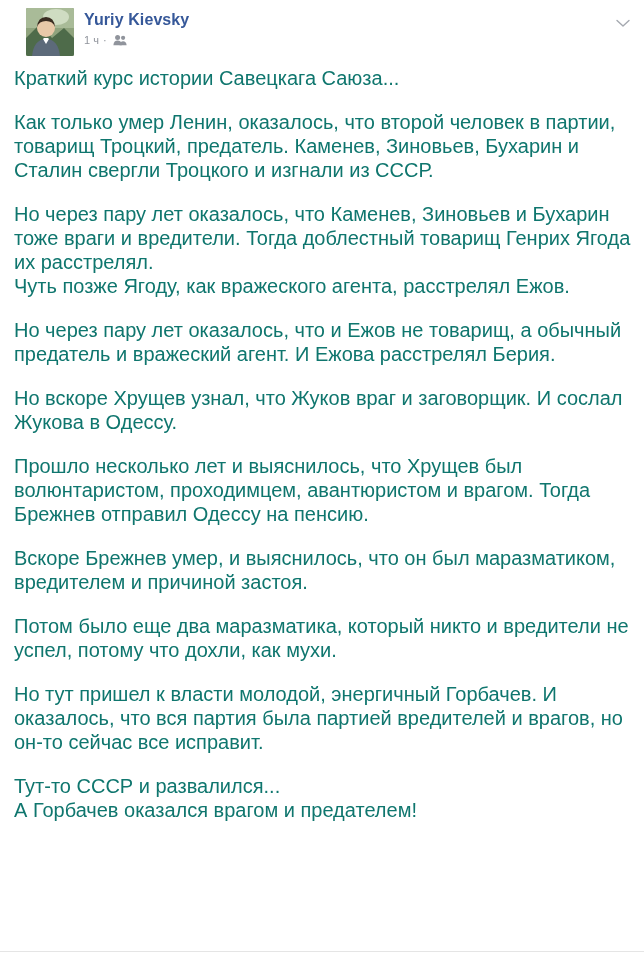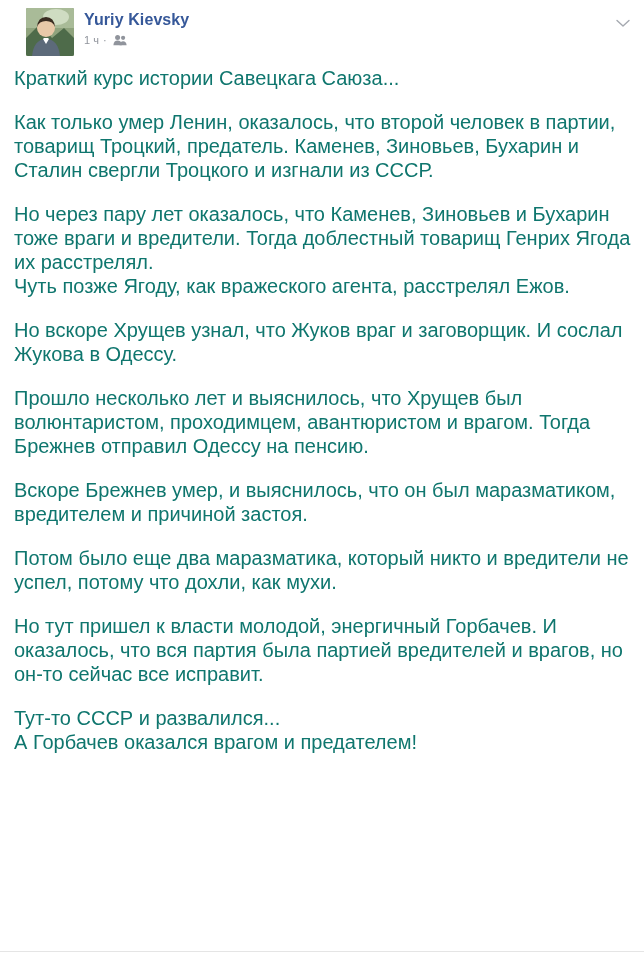--- a/index.html
+++ b/index.html
@@ -139,20 +139,21 @@
         <path d="M3 6.5 L9 12 L15 6.5" fill="none" stroke="#a5a9b0" stroke-width="1.4" stroke-linecap="round" stroke-linejoin="round"></path>
       </svg>
     </div>
   </div>
 
   <div class="post-body">
     <p class="para">Краткий курс истории Савецкага Саюза...</p>
     <p class="para">Как только умер Ленин, оказалось, что второй человек в партии, товарищ Троцкий, предатель. Каменев, Зиновьев, Бухарин и Сталин свергли Троцкого и изгнали из СССР.</p>
     <p class="para">Но через пару лет оказалось, что Каменев, Зиновьев и Бухарин тоже враги и вредители. Тогда доблестный товарищ Генрих Ягода их расстрелял.
 Чуть позже Ягоду, как вражеского агента, расстрелял Ежов.</p>
+    <p class="para">Но через пару лет оказалось, что и Ежов не товарищ, а обычный предатель и вражеский агент. И Ежова расстрелял Берия.</p>
     <p class="para">Но вскоре Хрущев узнал, что Жуков враг и заговорщик. И сослал Жукова в Одессу.</p>
     <p class="para">Прошло несколько лет и выяснилось, что Хрущев был волюнтаристом, проходимцем, авантюристом и врагом. Тогда Брежнев отправил Одессу на пенсию.</p>
     <p class="para">Вскоре Брежнев умер, и выяснилось, что он был маразматиком, вредителем и причиной застоя.</p>
     <p class="para">Потом было еще два маразматика, который никто и вредители не успел, потому что дохли, как мухи.</p>
     <p class="para">Но тут пришел к власти молодой, энергичный Горбачев. И оказалось, что вся партия была партией вредителей и врагов, но он-то сейчас все исправит.</p>
     <p class="para">Тут-то СССР и развалился...
 А Горбачев оказался врагом и предателем!</p>
   </div>
 
   <div class="bottom-rule"></div>

